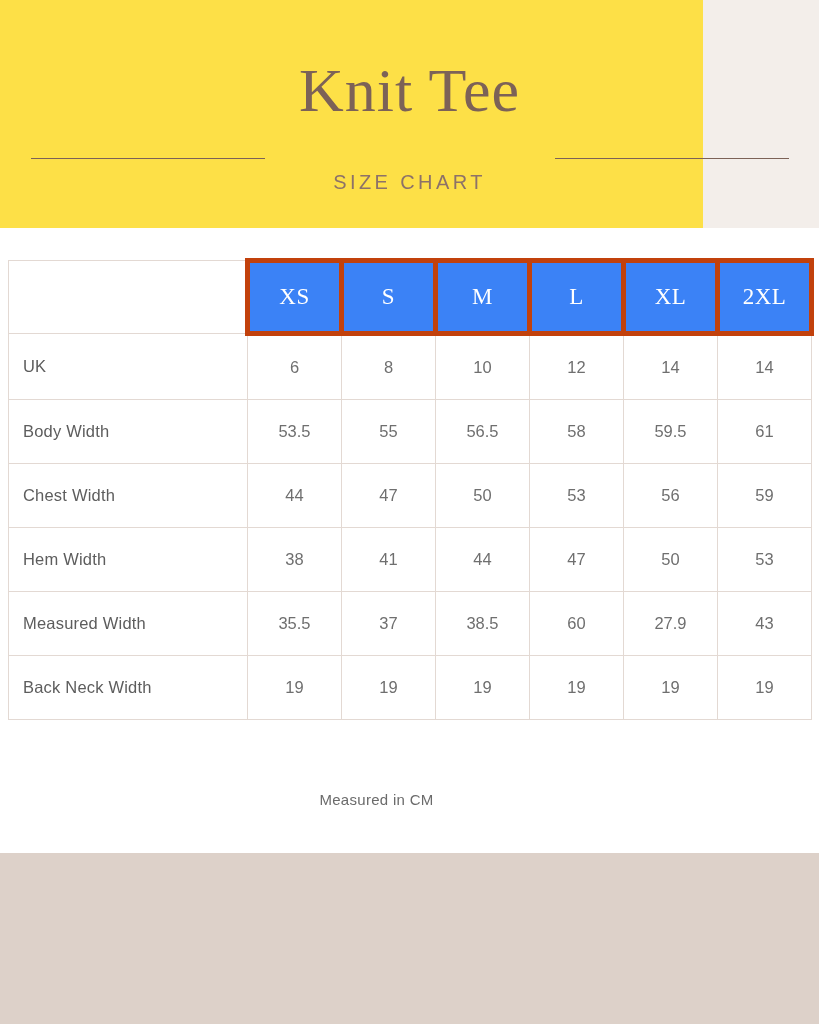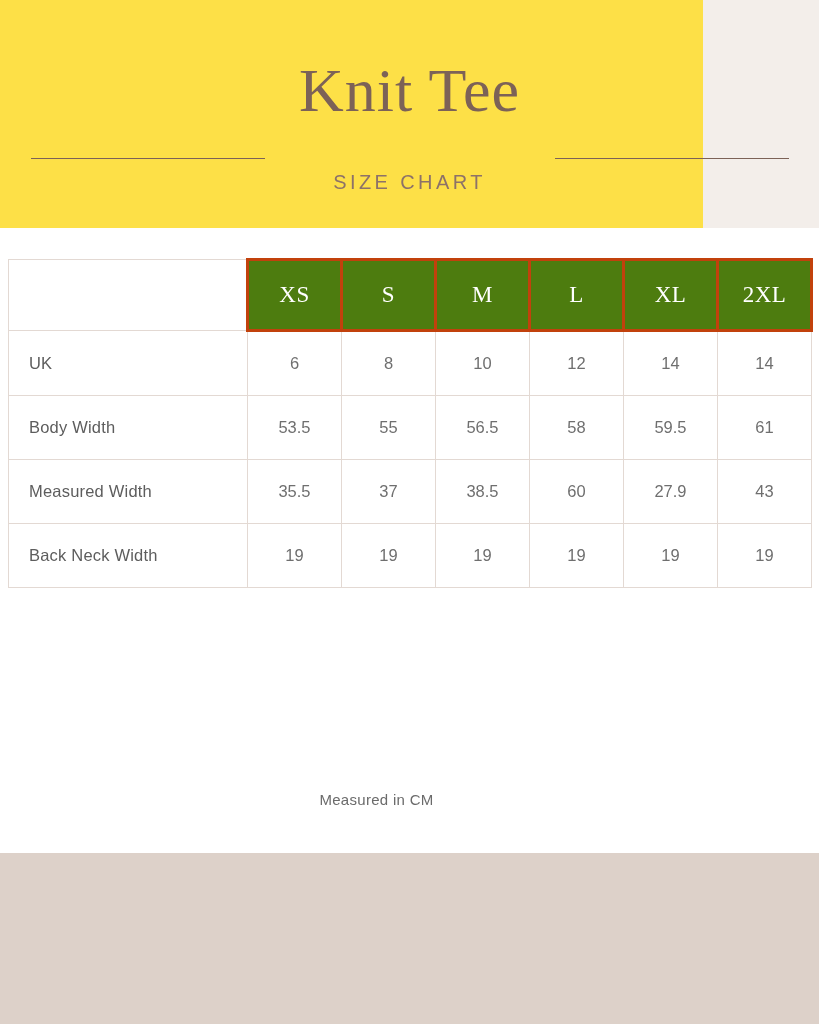--- a/index.html
+++ b/index.html
@@ -87,35 +87,35 @@
     color: #6f6f6f;
     font-size: 16.5px;
     text-align: center;
     vertical-align: middle;
     padding: 0;
   }
   table.size-chart col.label-col { width: 239px; }
   table.size-chart col.size-col  { width: 94px; }
 
   table.size-chart thead th {
-    background: #4d7c0f;
+    background: #3b82f6;
     color: #ffffff;
-    border: 3px solid #c2410c;
+    border: 5px solid #c2410c;
     font-family: "Liberation Serif", serif;
     font-size: 23px;
     height: 68px;
     letter-spacing: 0.5px;
   }
   table.size-chart thead th.corner {
     background: #ffffff;
     border: 1px solid #e3d9d3;
   }
   table.size-chart tbody td.row-label {
     text-align: left;
-    padding-left: 20px;
+    padding-left: 14px;
     font-size: 16.5px;
     color: #5d5d5d;
     letter-spacing: 0.2px;
   }
   .footnote {
     position: absolute;
     left: 0;
     top: 563px;
     width: 753px;
     text-align: center;
@@ -181,20 +181,38 @@
         <tr>
           <td class="row-label">Body Width</td>
           <td>53.5</td>
           <td>55</td>
           <td>56.5</td>
           <td>58</td>
           <td>59.5</td>
           <td>61</td>
         </tr>
         <tr>
+          <td class="row-label">Chest Width</td>
+          <td>44</td>
+          <td>47</td>
+          <td>50</td>
+          <td>53</td>
+          <td>56</td>
+          <td>59</td>
+        </tr>
+        <tr>
+          <td class="row-label">Hem Width</td>
+          <td>38</td>
+          <td>41</td>
+          <td>44</td>
+          <td>47</td>
+          <td>50</td>
+          <td>53</td>
+        </tr>
+        <tr>
           <td class="row-label">Measured Width</td>
           <td>35.5</td>
           <td>37</td>
           <td>38.5</td>
           <td>60</td>
           <td>27.9</td>
           <td>43</td>
         </tr>
         <tr>
           <td class="row-label">Back Neck Width</td>

